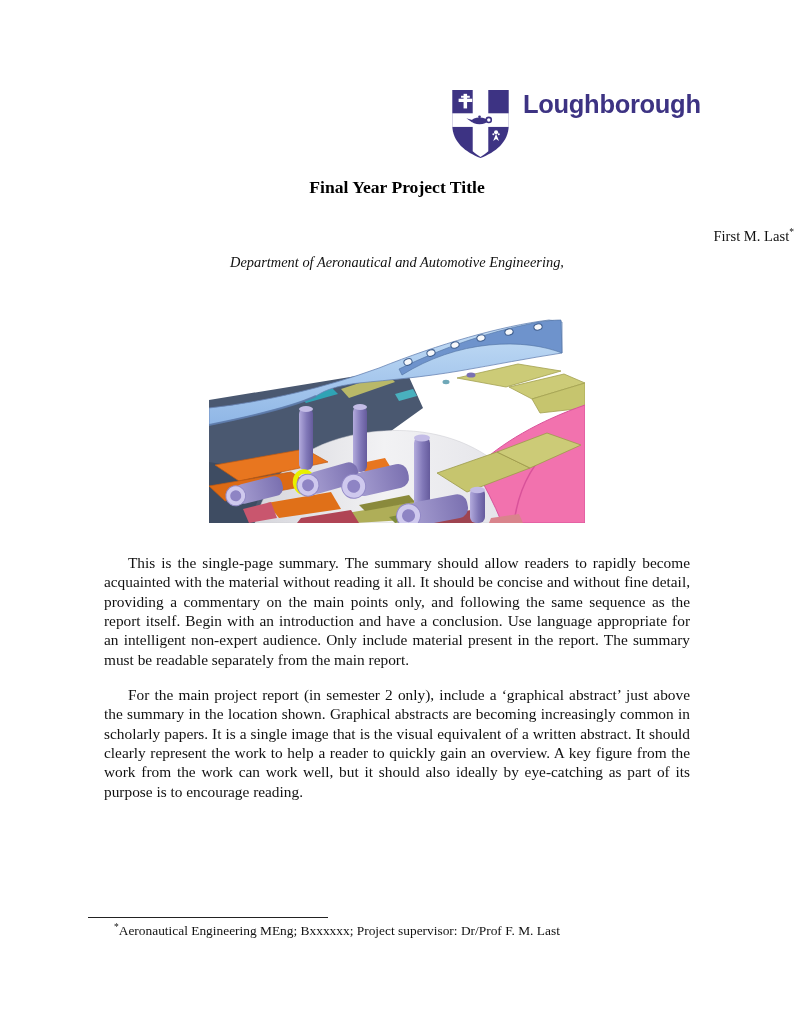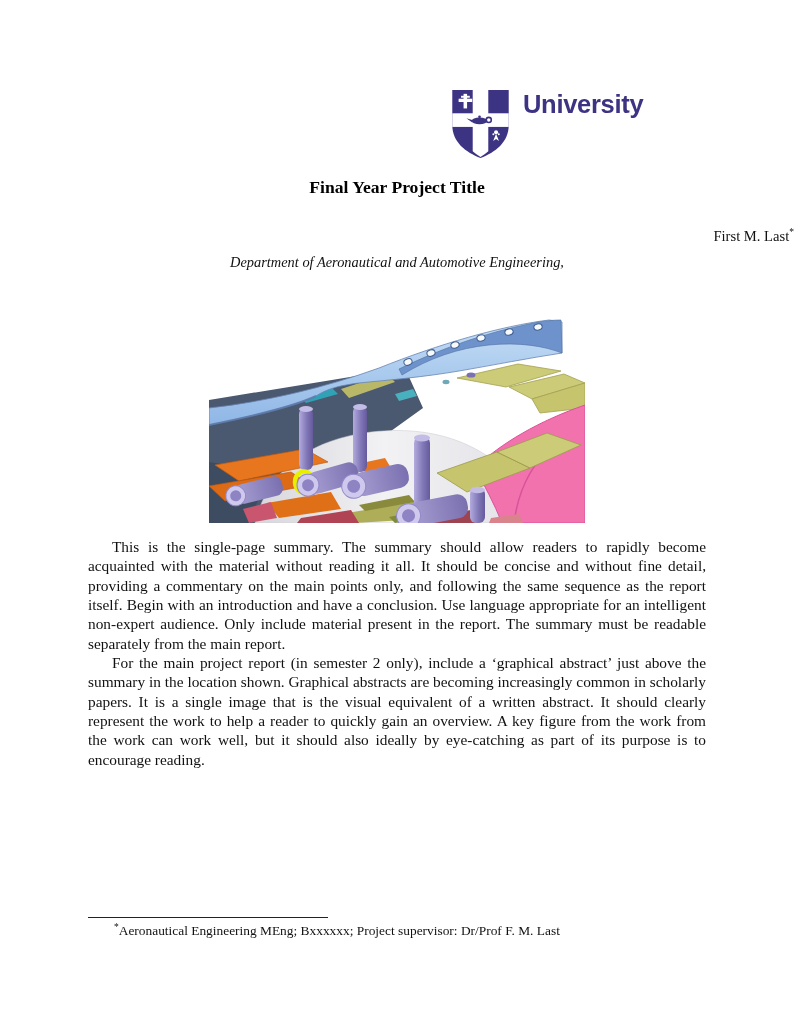--- a/index.html
+++ b/index.html
@@ -17,21 +17,21 @@
   .author sup, .footnote-text sup { font-size:9.5px; vertical-align:super; line-height:0; }
 
   .affiliation { position:absolute; top:246px; left:0; width:794px; text-align:center;
                  font-style:italic; font-size:14.4px; line-height:17.2px;margin-top:8px; }
 
   .figure { position:absolute; left:209px; top:312px; width:376px; height:211px; }
   .figure svg { display:block; }
 
   .summary { position:absolute; left:88px; top:537px; width:618px;
              font-size:15.35px; line-height:19.35px; text-align:justify; }
-  .summary p { margin:0; text-indent:24px; }
+  .summary p { margin:16px; text-indent:24px; }
 
   .footnote-block { position:absolute; left:88px; top:917px; width:618px; }
   .footnote-rule { width:240px; height:0; border-top:1.2px solid #222; }
   .footnote-text { font-size:13.4px; line-height:17px; padding-top:4px; text-indent:26px; }
 </style>
 </head>
 <body>
 
 <div class="page">
 
@@ -49,21 +49,21 @@
       <path d="M23.5,33 L17.5,31.2 L23.5,35.4 Z" fill="#3D3383"></path>
       <circle cx="31" cy="29.6" r="1.4" fill="#3D3383"></circle>
       <circle cx="40.5" cy="32.8" r="2.6" fill="none" stroke="#3D3383" stroke-width="1.6"></circle>
 
       <circle cx="48" cy="45.5" r="2.1" fill="#ffffff"></circle>
       <path d="M48,47 L45,54.5 L48,52.5 L51,54.5 Z" fill="#ffffff"></path>
       <circle cx="45.2" cy="47.6" r="1" fill="#ffffff"></circle>
       <circle cx="50.8" cy="47.6" r="1" fill="#ffffff"></circle>
     </svg>
     <div class="wordmark">
-      <div>University</div>
+      <div>Loughborough</div>
     </div>
   </div>
 
   <h1 class="title">Final Year Project Title</h1>
 
   <div class="author"><span>First M. Last</span><sup>*</sup></div>
 
   <div class="affiliation">
     <div>Department of Aeronautical and Automotive Engineering,</div>
   </div>

